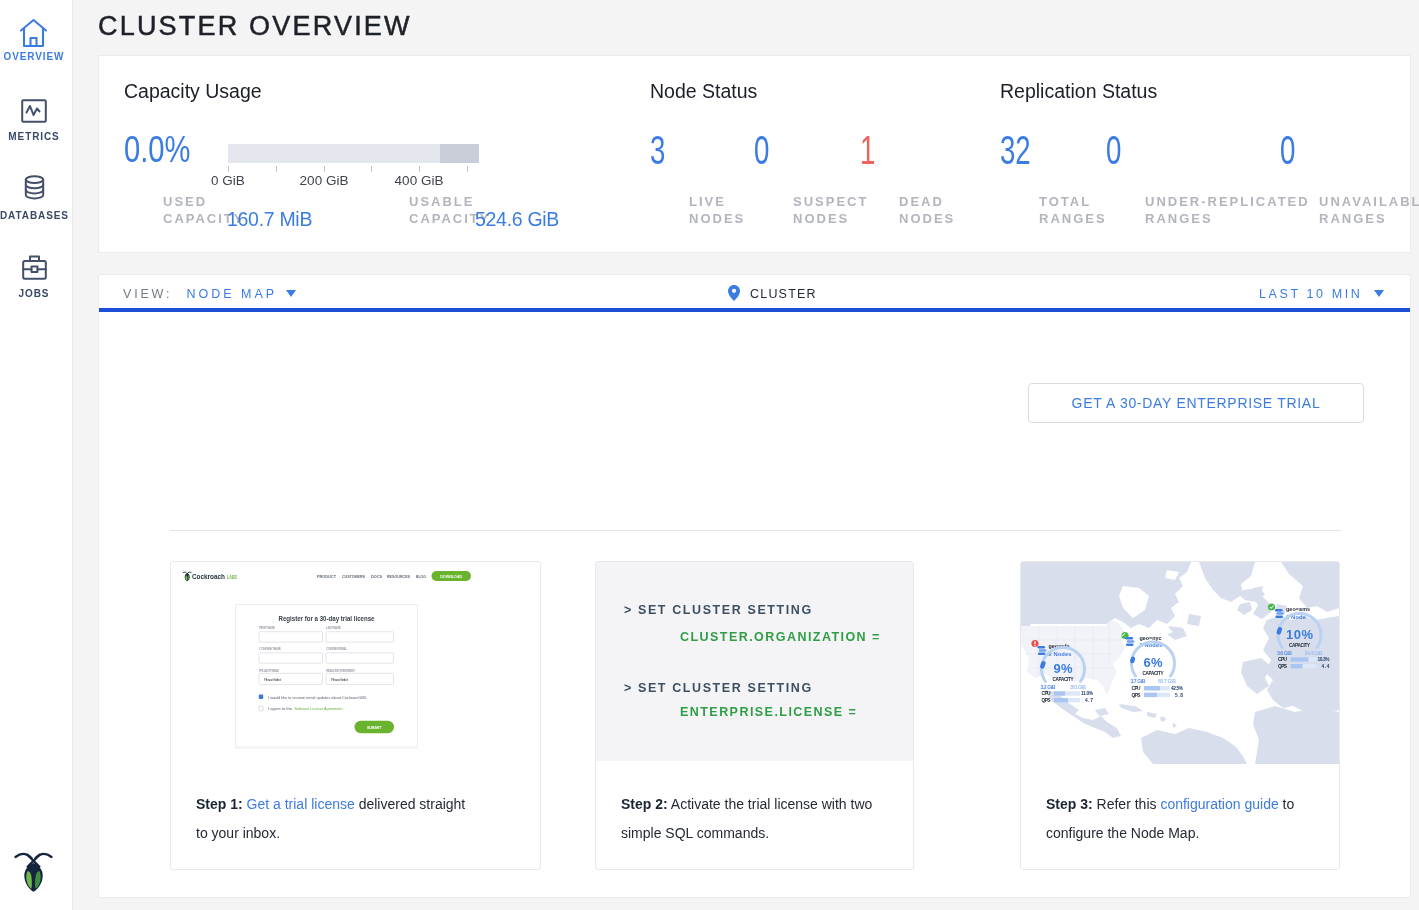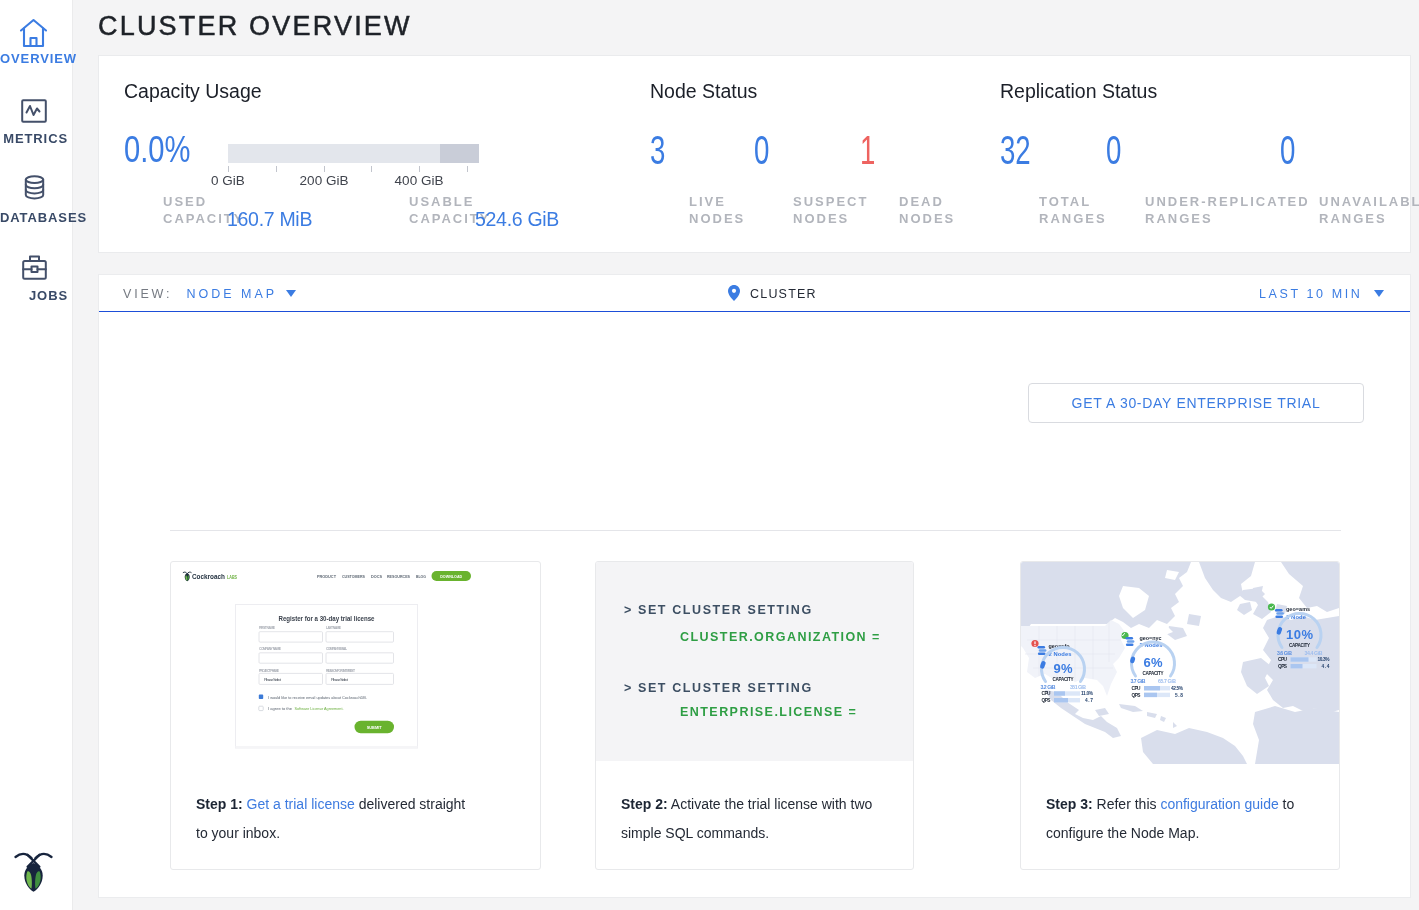--- a/index.html
+++ b/index.html
@@ -2,21 +2,21 @@
 <html><head>
 <meta charset="utf-8">
 <style>
 * { margin:0; padding:0; box-sizing:border-box; }
 html,body { width:1419px; height:910px; background:#f4f4f5; font-family:"Liberation Sans", sans-serif; overflow:hidden; }
 body { position:relative; }
 .abs { position:absolute; }
 
 
 #sidebar { position:absolute; left:0; top:0; width:73px; height:910px; background:#fff; border-right:1px solid #ebebec; }
-.lbl { display:block; font-size:13px; font-weight:bold; letter-spacing:0.9px; color:#394a67; text-align:right; }
+.lbl { display:block; font-size:10px; font-weight:bold; letter-spacing:0.9px; color:#394a67; text-align:center; }
 
 
 #h1 { position:absolute; left:98px; top:11px; font-size:27px; font-weight:normal; -webkit-text-stroke:0.5px #1e2228; letter-spacing:2.2px; color:#1e2228; }
 
 
 #stats { position:absolute; left:98px; top:55px; width:1313px; height:198px; background:#fff; border:1px solid #eaebed; }
 #stats h2 { position:absolute; font-size:19.5px; font-weight:normal; color:#1b1f28; }
 .bignum { position:absolute; font-size:40px; color:#3b7ce2; top:71.5px; transform:scaleX(0.69); transform-origin:0 0; }
 .bignum.red { color:#ee6360; }
 .slabel { position:absolute; font-size:13px; font-weight:bold; letter-spacing:2px; color:#b2b5bc; line-height:17px;margin-left:39px; }
@@ -24,21 +24,21 @@
 
 
 
 #capbar { position:absolute; left:227px; top:143px; width:251px; height:19px; background:#e3e6ec; }
 #capbar .seg { position:absolute; right:0; top:0; width:39px; height:19px; background:#c9cdd8; }
 .tick { position:absolute; top:165px; width:1px; height:6px; background:#c2c5cd; }
 .ticklbl { position:absolute; top:170px; font-size:13.5px; color:#40444d; width:80px; text-align:center; }
 
 
 #panel { position:absolute; left:98px; top:274px; width:1313px; height:624px; background:#fff; border:1px solid #ebecee; }
-#toolbar { position:absolute; left:0; top:0; width:1311px; height:37px; border-bottom:1px solid #1d4ed8; }
+#toolbar { position:absolute; left:0; top:0; width:1311px; height:37px; border-bottom:4px solid #1d4ed8; }
 .tb { position:absolute; font-size:12.5px; letter-spacing:2.8px; top:12px; }
 .caret { display:inline-block; width:0; height:0; border-left:5.5px solid transparent; border-right:5.5px solid transparent; border-top:7px solid #3b7ce2; vertical-align:1px; }
 
 #h3 { position:absolute; left:70px; top:99.5px; font-size:25px; color:#1e2228; letter-spacing:-0.3px; }
 #para { position:absolute; left:70px; top:146px; font-size:14px; line-height:26px; color:#242a35; }
 a.lnk { color:#3d7be0; text-decoration:none; }
 #trialbtn { position:absolute; left:929px; top:108px; width:336px; height:40px; border:1px solid #d9dbe0; border-radius:4px; background:#fff; color:#3b7ce2; font-size:14px; letter-spacing:0.7px; text-align:center; line-height:38px; font-family:"Liberation Sans", sans-serif; }
 #divider { position:absolute; left:71px; top:255px; width:1171px; height:1px; background:#e4e5e9; }
 
 .card { position:absolute; top:286px; width:320px; height:309px; background:#fff; border:1px solid #e8e9eb; border-radius:3px; overflow:hidden; }

